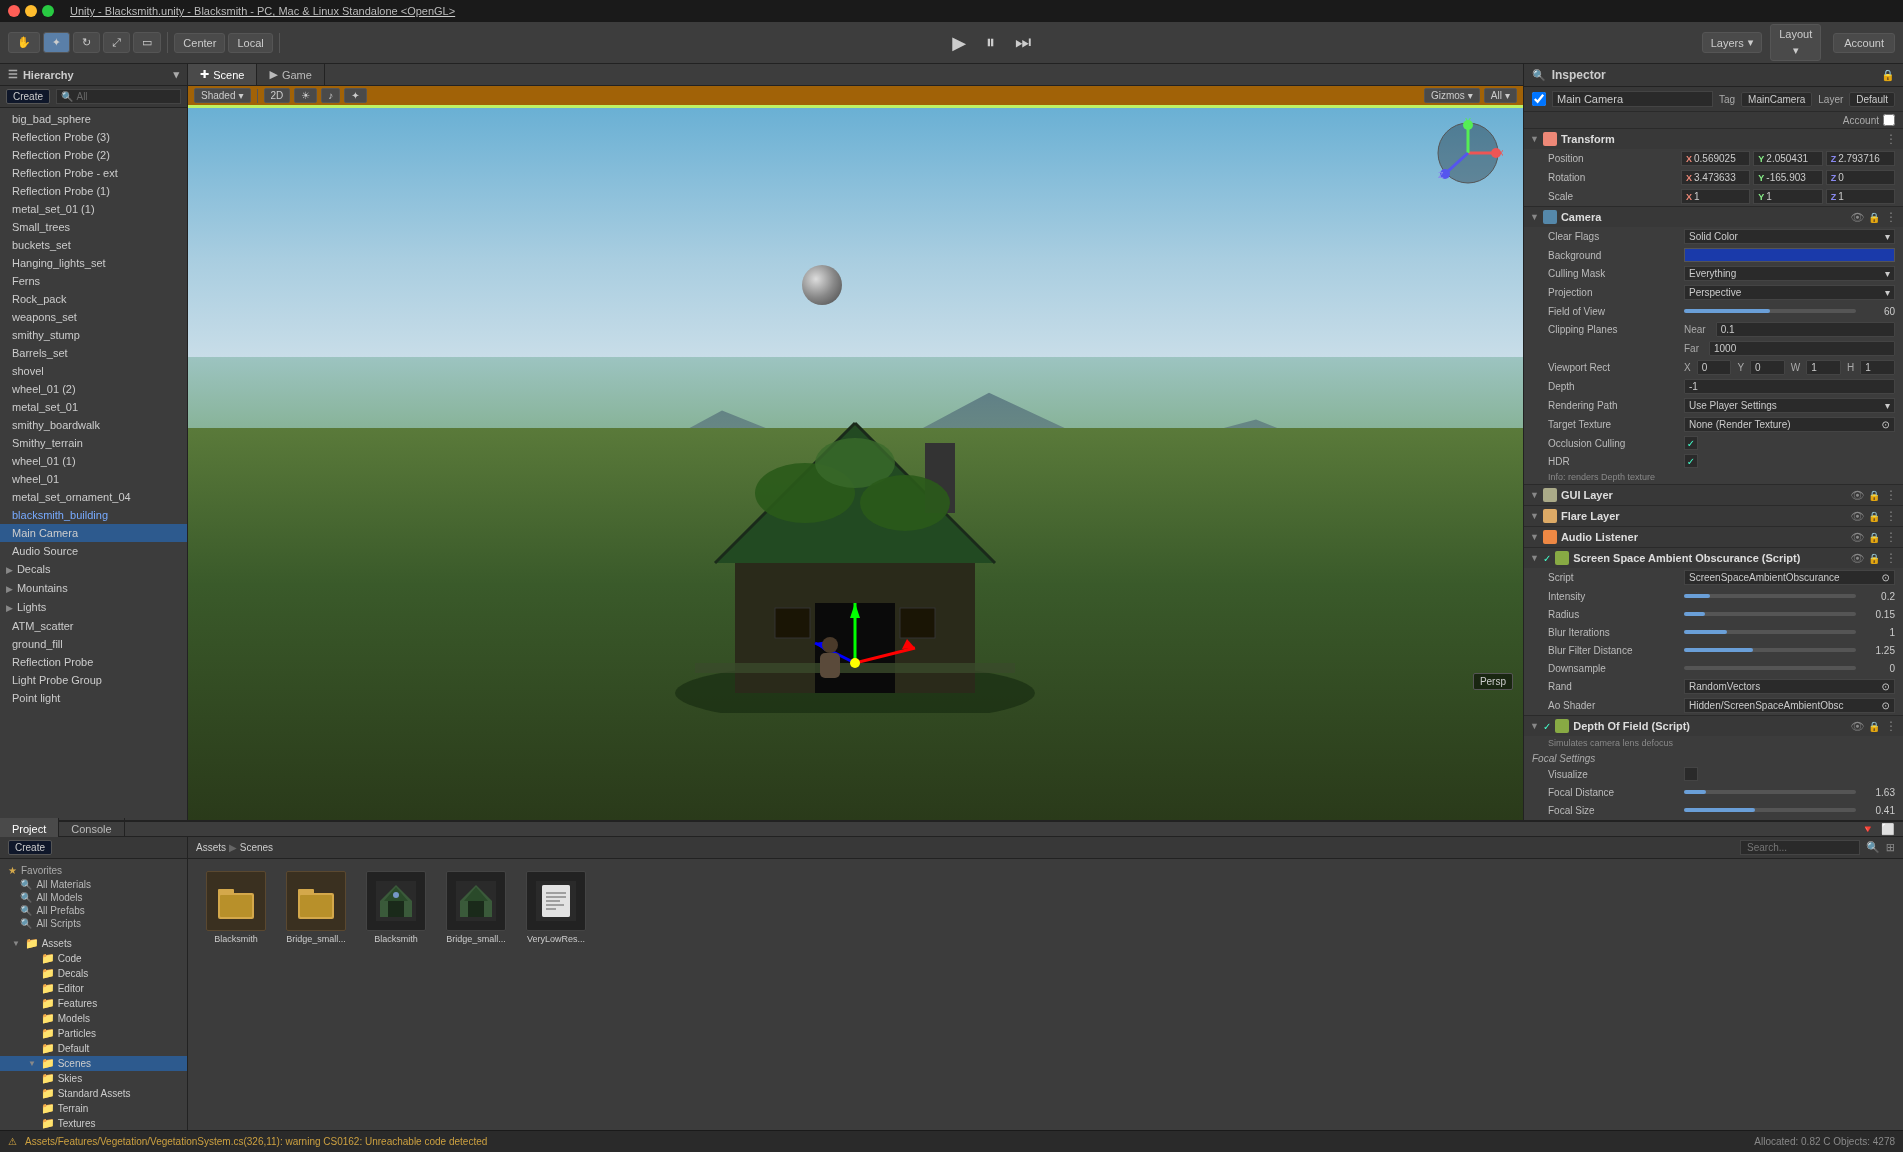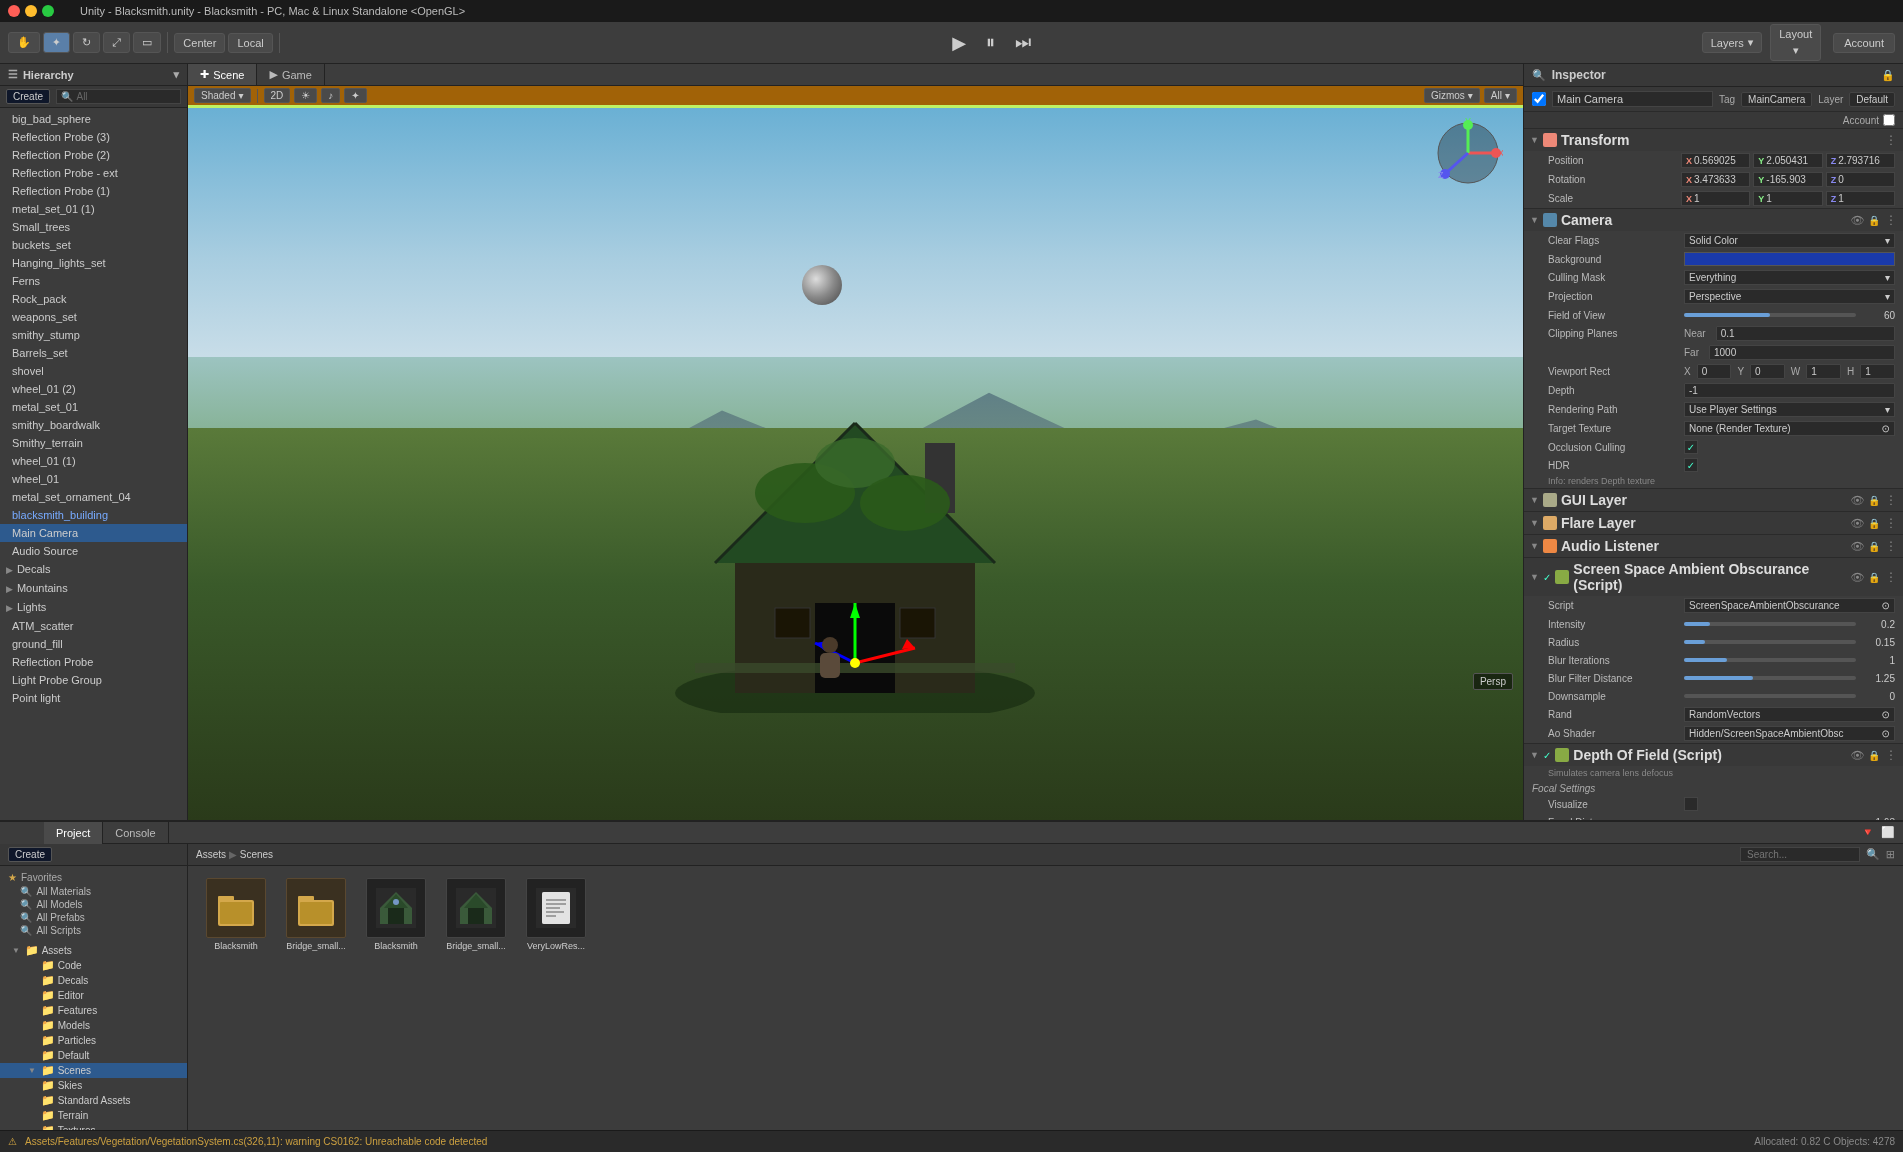--- a/index.html
+++ b/index.html
@@ -15,22 +15,23 @@
       flex-direction: column;
     }
 
     
     #title-bar {
       background: #1a1a1a;
       height: 22px;
       display: flex;
       align-items: center;
       padding: 0 8px;
-      gap: 18px;
+      gap: 8px;
       flex-shrink: 0;
+      text-decoration: underline;
     }
     .traffic-lights { display: flex; gap: 5px; align-items: center; }
     .traffic-light { width: 12px; height: 12px; border-radius: 50%; }
     .tl-red { background: #ff5f57; }
     .tl-yellow { background: #ffbd2e; }
     .tl-green { background: #28ca42; }
     .title-text { color: #bbb; font-size: 11px; margin-left: 8px; }
 
     
     #toolbar {
@@ -353,21 +354,21 @@
     .component-header {
       display: flex;
       align-items: center;
       padding: 3px 6px;
       background: #383838;
       cursor: pointer;
       gap: 4px;
     }
     .comp-arrow { font-size: 9px; color: #888; }
     .comp-icon { width: 14px; height: 14px; display: inline-block; }
-    .comp-name { font-size: 14px; font-weight: bold; color: #ddd; flex: 1; }
+    .comp-name { font-size: 11px; font-weight: bold; color: #ddd; flex: 1; }
     .comp-dots { color: #888; margin-left: auto; font-size: 12px; }
     .comp-eye { color: #888; font-size: 11px; }
     .comp-lock { color: #888; font-size: 10px; }
     .comp-check { color: #4fc; font-size: 10px; }
 
     .prop-row {
       display: flex;
       align-items: center;
       padding: 2px 8px 2px 24px;
       min-height: 18px;
@@ -473,23 +474,22 @@
       display: flex;
       flex-direction: column;
       height: 310px;
       border-top: 2px solid #222;
       flex-shrink: 0;
     }
     #bottom-tabs {
       display: flex;
       background: #3d3d3d;
       border-bottom: 1px solid #222;
-      height: 22px;
-      align-items: center;
-      margin-left: 44px;
+      height: 15px;
+      align-items: center;
     }
     .bottom-tab {
       padding: 2px 12px;
       font-size: 11px;
       cursor: pointer;
       border-right: 1px solid #222;
       color: #bbb;
       line-height: 18px;
     }
     .bottom-tab.active { background: #4a4a4a; color: #fff; }

